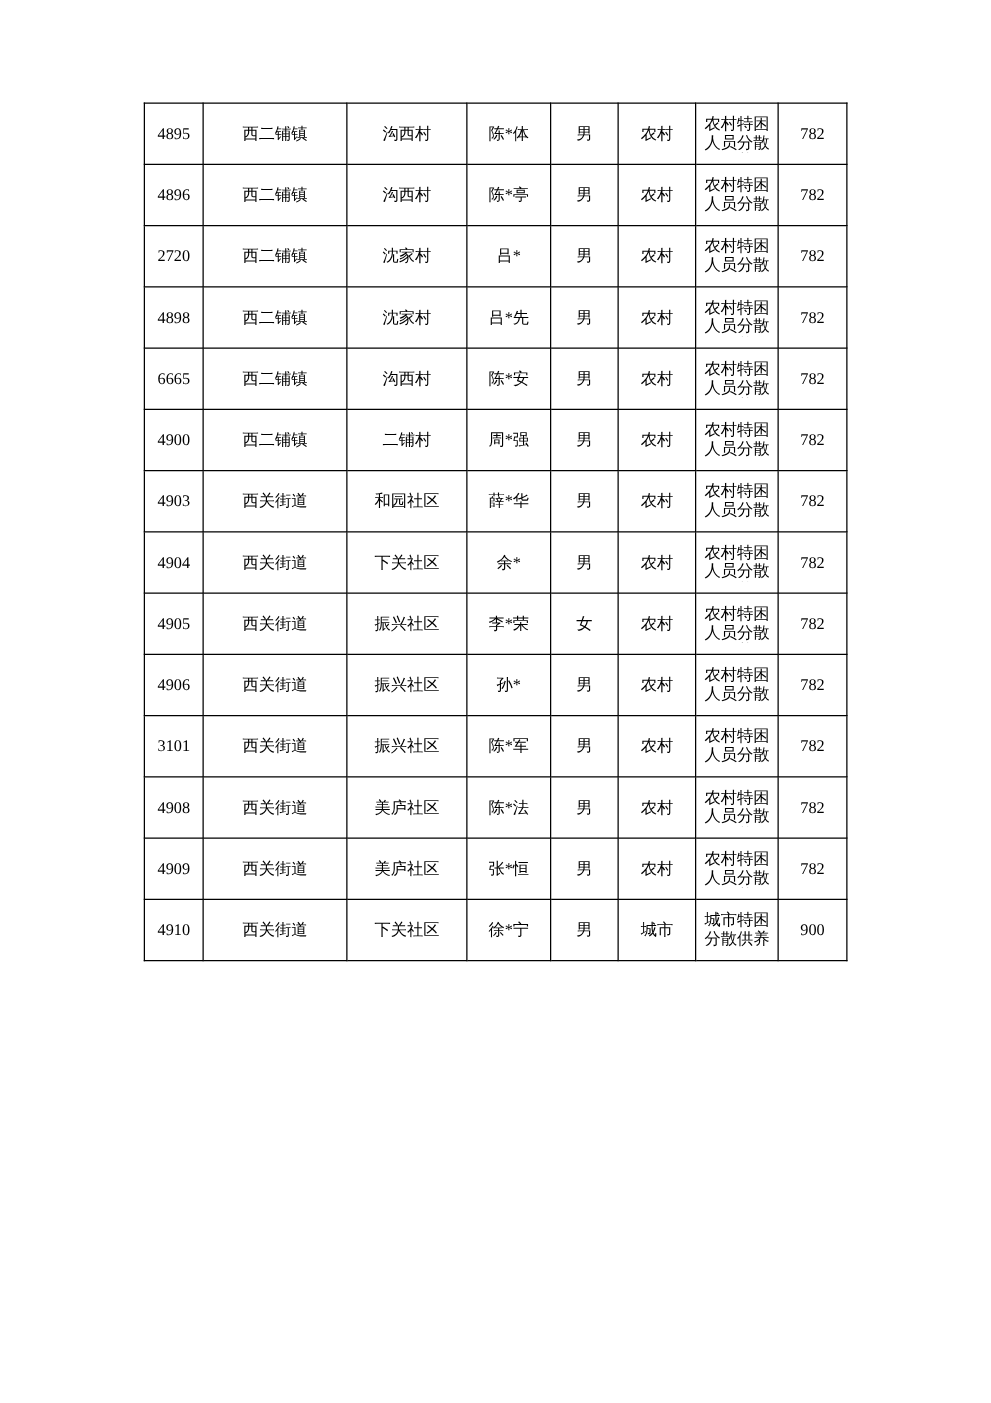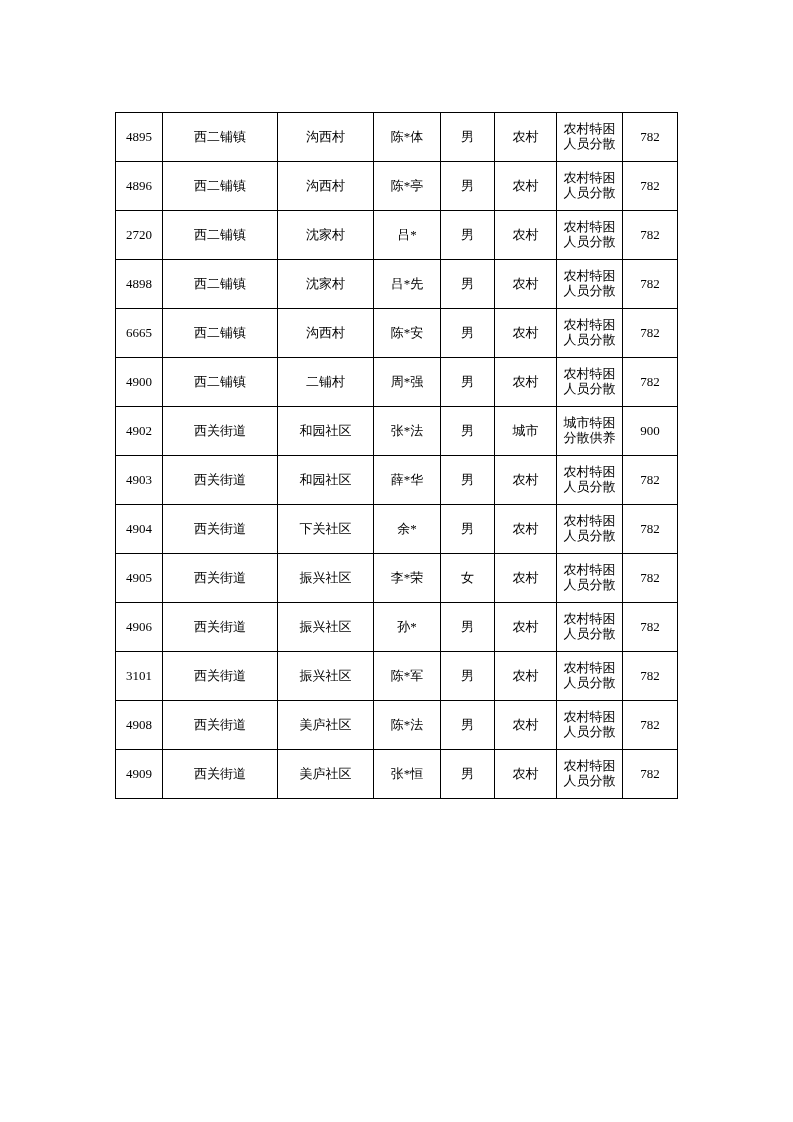--- a/index.html
+++ b/index.html
@@ -18,21 +18,21 @@
     position: absolute;
     left: 0;
     top: 0;
     width: 793px;
     height: 1122px;
     background: #ffffff;
   }
   .table-wrap {
     position: absolute;
     left: 71px;
-    top: 112px;
+    top: 82px;
     width: 562px;
     padding-left: 44px;
   }
   table.data-table {
     border-collapse: collapse;
     table-layout: fixed;
     width: 562px;
   }
   table.data-table td {
     border: 1px solid #000000;
@@ -156,32 +156,20 @@
             <td class="town">西二铺镇</td>
             <td class="vil">二铺村</td>
             <td class="name">周*强</td>
             <td class="sex">男</td>
             <td class="type">农村</td>
             <td class="cat">
               <span class="cat-inner">农村特困人员分散供养</span>
             </td>
             <td class="amt">782</td>
           </tr>
-          <tr class="row-urban">
-            <td class="idx">4902</td>
-            <td class="town">西关街道</td>
-            <td class="vil">和园社区</td>
-            <td class="name">张*法</td>
-            <td class="sex">男</td>
-            <td class="type">城市</td>
-            <td class="cat">
-              <span class="cat-inner">城市特困分散供养</span>
-            </td>
-            <td class="amt">900</td>
-          </tr>
           <tr class="row-rural">
             <td class="idx">4903</td>
             <td class="town">西关街道</td>
             <td class="vil">和园社区</td>
             <td class="name">薛*华</td>
             <td class="sex">男</td>
             <td class="type">农村</td>
             <td class="cat">
               <span class="cat-inner">农村特困人员分散供养</span>
             </td>
@@ -251,17 +239,29 @@
             <td class="idx">4909</td>
             <td class="town">西关街道</td>
             <td class="vil">美庐社区</td>
             <td class="name">张*恒</td>
             <td class="sex">男</td>
             <td class="type">农村</td>
             <td class="cat">
               <span class="cat-inner">农村特困人员分散供养</span>
             </td>
             <td class="amt">782</td>
+          </tr>
+          <tr class="row-urban">
+            <td class="idx">4910</td>
+            <td class="town">西关街道</td>
+            <td class="vil">下关社区</td>
+            <td class="name">徐*宁</td>
+            <td class="sex">男</td>
+            <td class="type">城市</td>
+            <td class="cat">
+              <span class="cat-inner">城市特困分散供养</span>
+            </td>
+            <td class="amt">900</td>
           </tr>
         </tbody>
     </table>
   </div>
 </div>
 
 </body></html>

